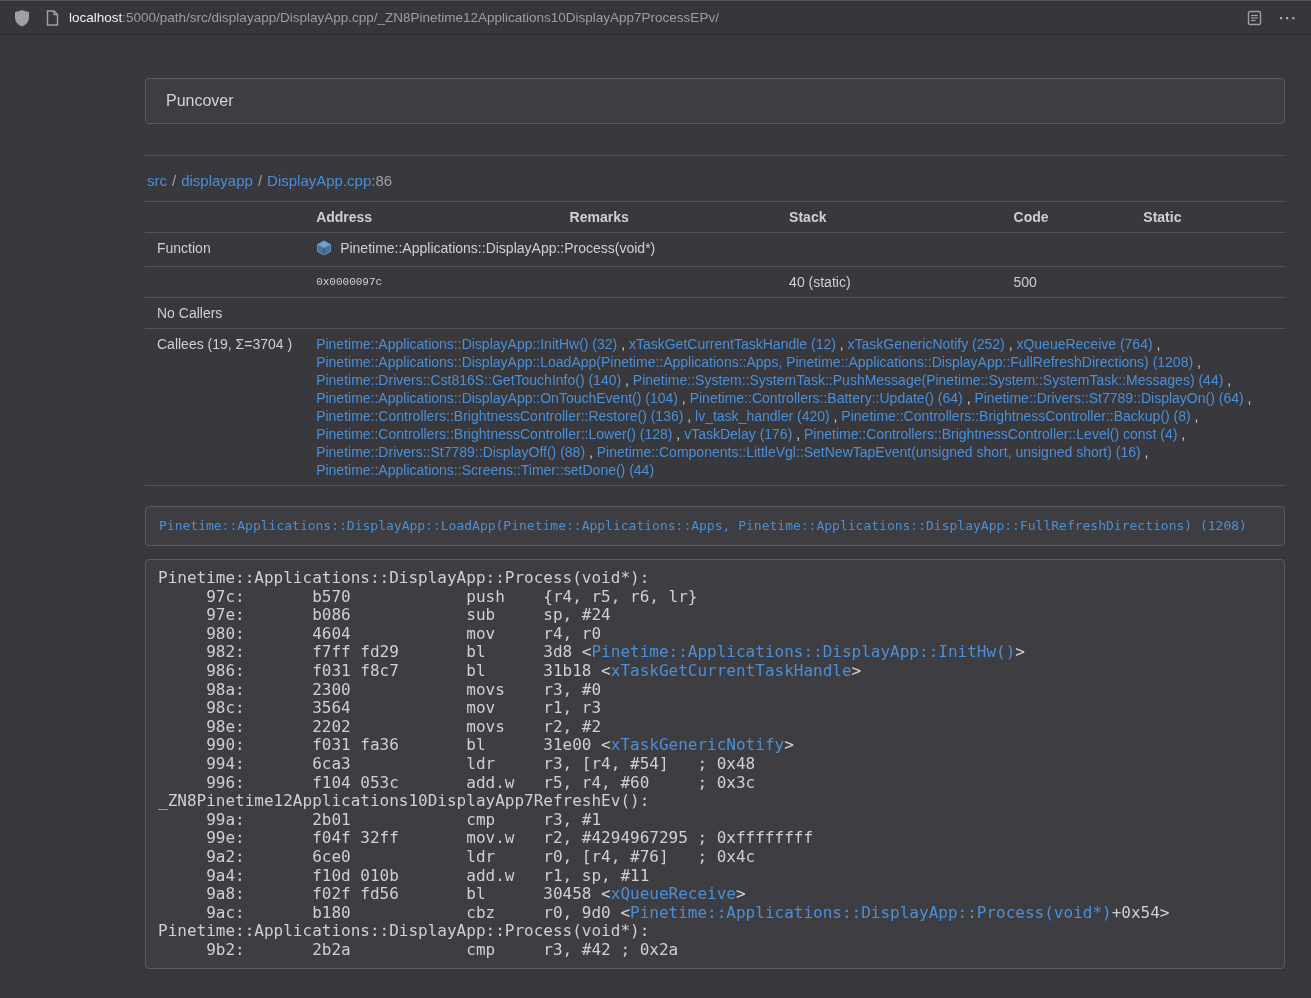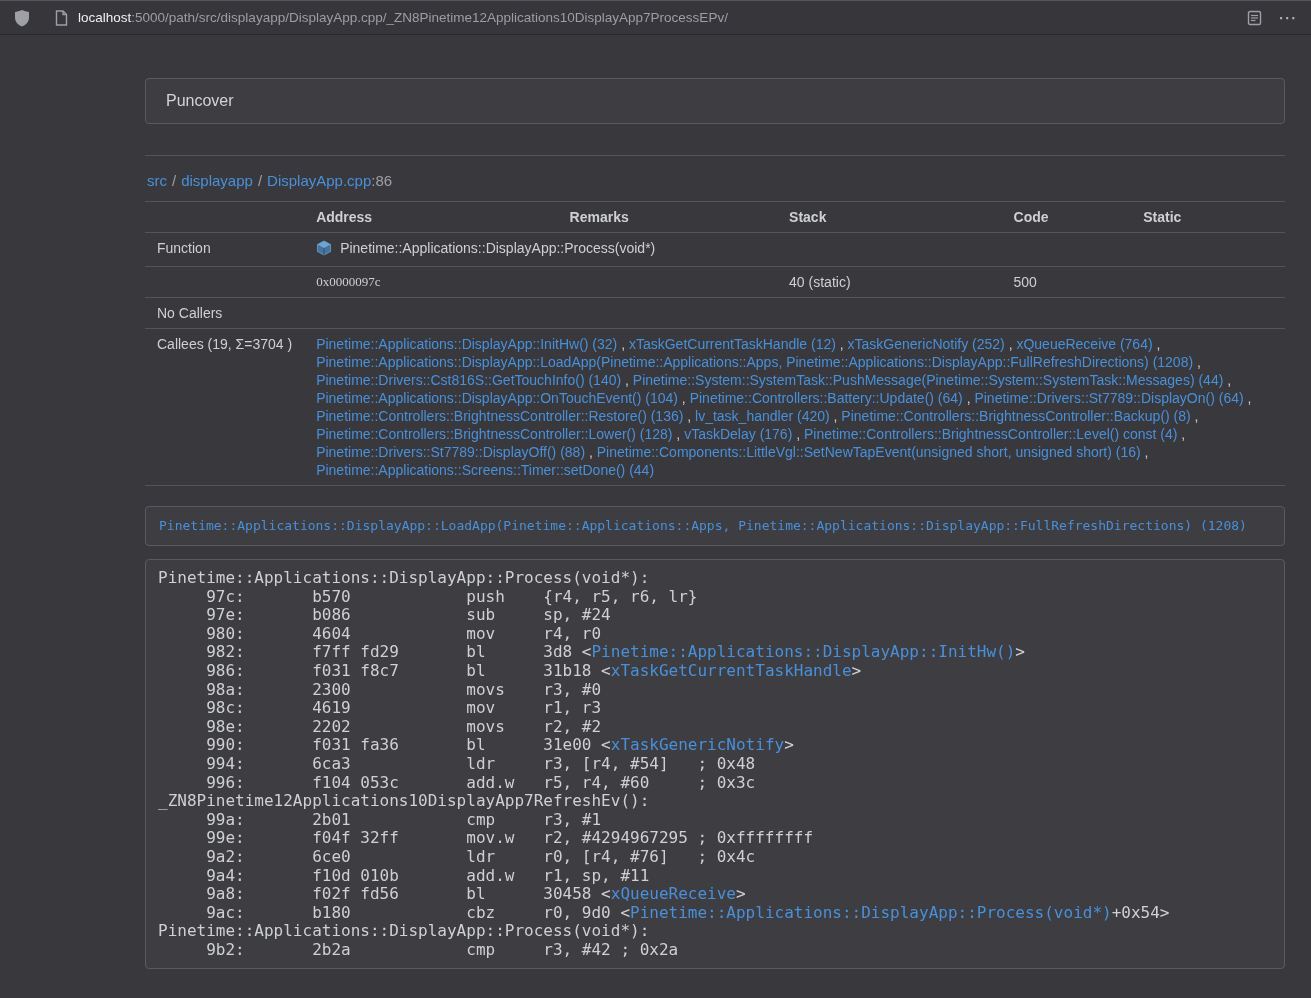--- a/index.html
+++ b/index.html
@@ -10,21 +10,21 @@
     color: #cfd0d2;
     font-family: "Liberation Sans", "DejaVu Sans", sans-serif;
   }
   
   .toolbar {
     height: 35px;
     background: #36363b;
     border-top: 1px solid #55555a;
     border-bottom: 1px solid #29292d;
     display: flex; align-items: center;
-    padding: 0 14px; gap: 25px;
+    padding: 0 14px; gap: 16px;
   }
   .icon-btn { display: flex; align-items: center; justify-content: center; }
   .urlbar { display: flex; align-items: center; gap: 10px; flex: 1; min-width: 0; }
   .url-text {
     font-size: 13.5px; color: #9d9da3;
     white-space: nowrap; overflow: hidden; text-overflow: ellipsis;
   }
   .url-host { color: #f1f1f3; }
   .toolbar-right { display: flex; align-items: center; gap: 16px; }
   .dots { color: #b3b3b8; font-size: 19px; line-height: 1; }
@@ -54,21 +54,21 @@
     border-bottom: 1px solid #54545a;
   }
   table.fn tr { border-top: 1px solid #54545a; }
   table.fn td, table.fn th {
     text-align: left; vertical-align: top;
     padding: 6px 12px; line-height: 18px;
     font-weight: normal; color: #cfd0d2;
   }
   table.fn th { font-weight: bold; }
   .lbl { font-weight: bold; white-space: nowrap; }
-  .mono { font-family: Liberation Serif, serif; font-size: 13px; }
+  .mono { font-family: Liberation Mono, monospace; font-size: 11px; }
   .fn-icon { display: inline-block; vertical-align: -3px; margin-right: 8px; }
   .callees { line-height: 20px; }
   .callees a { color: #4a90d9; text-decoration: none; white-space: nowrap; }
   .callees .sep { color: #cfd0d2; }
 
   .panel {
     background: #3d3d42;
     border: 1px solid #5a5a60;
     border-radius: 4px;
   }
@@ -189,21 +189,21 @@
 
   <div class="panel code-panel">
     <div id="asm-code">
         <div class="asm"><span>Pinetime::Applications::DisplayApp::Process(void*):</span></div>
         <div class="asm"><span>     97c:	b570      	push	{r4, r5, r6, lr}</span></div>
         <div class="asm"><span>     97e:	b086      	sub	sp, #24</span></div>
         <div class="asm"><span>     980:	4604      	mov	r4, r0</span></div>
         <div class="asm"><span>     982:	f7ff fd29 	bl	3d8 &lt;</span><a href="#">Pinetime::Applications::DisplayApp::InitHw()</a><span>&gt;</span></div>
         <div class="asm"><span>     986:	f031 f8c7 	bl	31b18 &lt;</span><a href="#">xTaskGetCurrentTaskHandle</a><span>&gt;</span></div>
         <div class="asm"><span>     98a:	2300      	movs	r3, #0</span></div>
-        <div class="asm"><span>     98c:	4619      	mov	r1, r3</span></div>
+        <div class="asm"><span>     98c:	3564      	mov	r1, r3</span></div>
         <div class="asm"><span>     98e:	2202      	movs	r2, #2</span></div>
         <div class="asm"><span>     990:	f031 fa36 	bl	31e00 &lt;</span><a href="#">xTaskGenericNotify</a><span>&gt;</span></div>
         <div class="asm"><span>     994:	6ca3      	ldr	r3, [r4, #54]	; 0x48</span></div>
         <div class="asm"><span>     996:	f104 053c 	add.w	r5, r4, #60	; 0x3c</span></div>
         <div class="asm"><span>_ZN8Pinetime12Applications10DisplayApp7RefreshEv():</span></div>
         <div class="asm"><span>     99a:	2b01      	cmp	r3, #1</span></div>
         <div class="asm"><span>     99e:	f04f 32ff 	mov.w	r2, #4294967295	; 0xffffffff</span></div>
         <div class="asm"><span>     9a2:	6ce0      	ldr	r0, [r4, #76]	; 0x4c</span></div>
         <div class="asm"><span>     9a4:	f10d 010b 	add.w	r1, sp, #11</span></div>
         <div class="asm"><span>     9a8:	f02f fd56 	bl	30458 &lt;</span><a href="#">xQueueReceive</a><span>&gt;</span></div>

